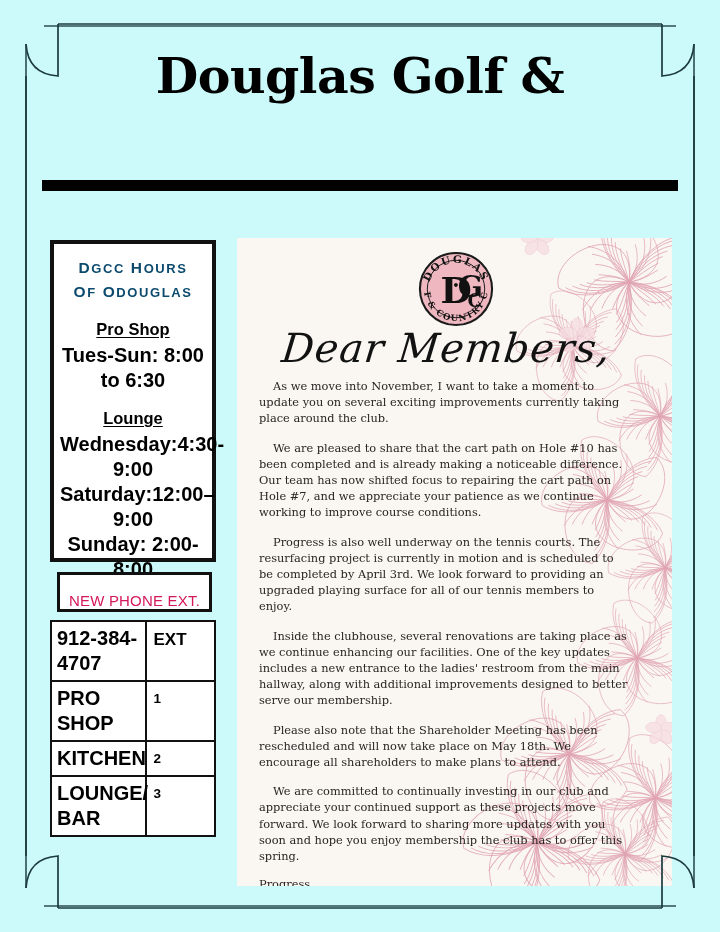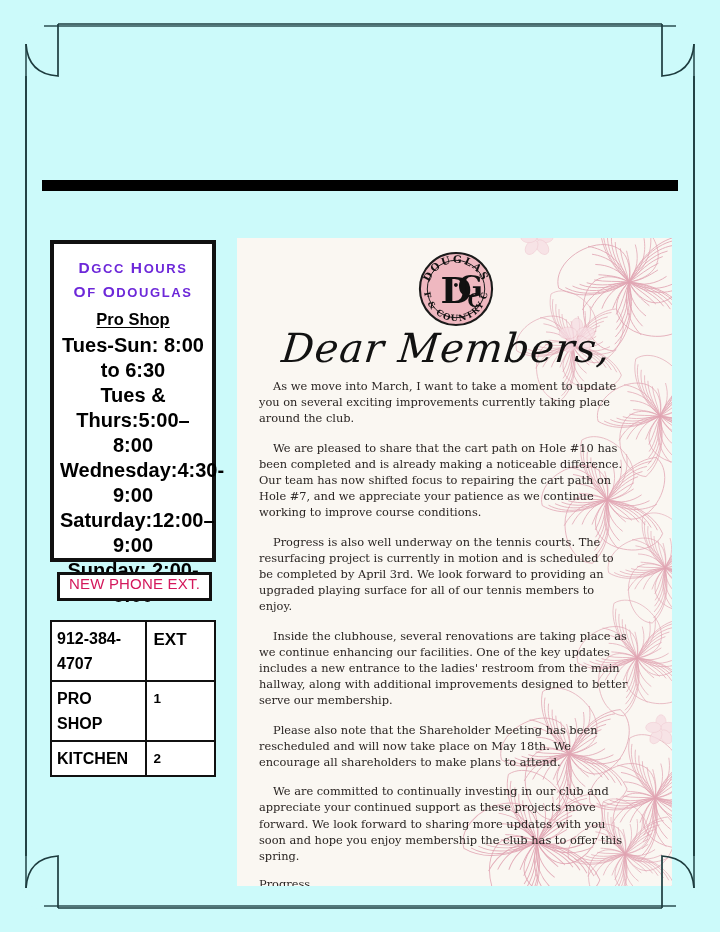--- a/index.html
+++ b/index.html
@@ -56,47 +56,47 @@
     background: #FFFFFF;
     border: 4px solid #111;
     padding: 12px 6px 8px 6px;
     text-align: center;
   }
   .hours-title {
     font-weight: 700;
     font-size: 15.5px;
     line-height: 23px;
     letter-spacing: 1.6px;
-    color: #6d28d9;
+    color: #0c4a6e;
   }
   .hours-title .small-caps { font-size: 13px; }
   .hours-section {
     font-weight: 700;
     font-size: 16.5px;
     line-height: 27px;
     text-decoration: underline;
     text-underline-offset: 2px;
     color: #000;
-    margin-top: 2px;
+    margin-top: 12px;
   }
   .hours-line {
     font-weight: 700;
     font-size: 20px;
     line-height: 25px;
     color: #000;
   }
 
   #phone-banner {
     position: absolute;
     left: 57px; top: 572px;
-    width: 155px; height: 29px;
+    width: 155px; height: 40px;
     background: #FFFFFF;
     border: 3px solid #111;
     display: flex;
-    align-items: flex-start;
+    align-items: flex-end;
     justify-content: center;
   }
   #phone-banner-label {
     color: #D4185C;
     font-size: 15px;
     font-weight: 400;
     letter-spacing: 0.2px;
     white-space: nowrap;
   }
 
@@ -109,21 +109,21 @@
     table-layout: fixed;
   }
   #ext-table td {
     border: 2px solid #111;
     vertical-align: top;
     color: #000;
     font-weight: 700;
   }
   .ext-name {
     width: 92px;
-    font-size: 16px;
+    font-size: 20px;
     line-height: 25px;
     padding: 4px 4px 4px 5px;
   }
   .ext-num {
     width: 66px;
     font-size: 13.5px;
     line-height: 22px;
     padding: 6px 4px 4px 6px;
   }
   .ext-num.head { font-size: 17px; font-weight: 700; line-height: 24px; }
@@ -207,31 +207,32 @@
   <path d="M 694,44 Q 692,74 662,76 L 662,24" fill="none" stroke="#1d3b3e" stroke-width="1.7"></path>
   <path d="M 26,888 Q 28,858 58,856 L 58,908" fill="none" stroke="#1d3b3e" stroke-width="1.7"></path>
   <path d="M 694,888 Q 692,858 662,856 L 662,908" fill="none" stroke="#1d3b3e" stroke-width="1.7"></path>
   <line x1="58" y1="24" x2="662" y2="24" stroke="#1d3b3e" stroke-width="1.7"></line>
   <line x1="58" y1="908" x2="662" y2="908" stroke="#1d3b3e" stroke-width="1.7"></line>
   <line x1="26" y1="76" x2="26" y2="856" stroke="#1d3b3e" stroke-width="1.7"></line>
   <line x1="694" y1="76" x2="694" y2="856" stroke="#1d3b3e" stroke-width="1.7"></line>
 </svg>
 
 <div id="header">
+  <div class="title-line">Douglas Golf &amp;</div>
 </div>
 <div id="title-rule"></div>
 
 <div id="hours-box">
   <div class="hours-title"><span>D</span><span class="small-caps">GCC</span> <span>H</span><span class="small-caps">OURS</span></div>
   <div class="hours-title"><span>O</span><span class="small-caps">F</span> <span>O</span><span class="small-caps">DOUGLAS</span></div>
 
   <div class="hours-section">Pro Shop</div>
   <div class="hours-line">Tues-Sun: 8:00 to 6:30</div>
 
-  <div class="hours-line">Tues &amp; Thurs:5:00–8:00</div>
+  <div class="hours-section">Lounge</div>
   <div class="hours-line">Wednesday:4:30-9:00</div>
   <div class="hours-line">Saturday:12:00–9:00</div>
   <div class="hours-line">Sunday: 2:00-8:00</div>
 </div>
 
 <div id="phone-banner">
   <span id="phone-banner-label">NEW PHONE EXT.</span>
 </div>
 
 <table id="ext-table">
@@ -240,20 +241,24 @@
       <td class="ext-name tall">912-384-4707</td>
       <td class="ext-num head">EXT</td>
     </tr>
     <tr>
       <td class="ext-name">PRO<br>SHOP</td>
       <td class="ext-num">1</td>
     </tr>
     <tr>
       <td class="ext-name">KITCHEN</td>
       <td class="ext-num">2</td>
+    </tr>
+    <tr>
+      <td class="ext-name tall">LOUNGE/<br>BAR</td>
+      <td class="ext-num">3</td>
     </tr>
   </tbody>
 </table>
 
 <div id="letter">
 
   <svg id="flowers" viewBox="0 0 435 648" xmlns="http://www.w3.org/2000/svg">
     <defs>
       <g id="petal-fan">
         <g stroke="#E0A3B1" stroke-width="0.7" fill="none" opacity="0.85">
@@ -347,21 +352,21 @@
     <g fill="#111" font-family="'DejaVu Serif', serif" font-weight="700">
       <text x="31" y="67" font-size="44" id="mono-d">D</text>
       <text x="52" y="60" font-size="36" id="mono-g">G</text>
       <text x="64" y="72" font-size="22" id="mono-c">C</text>
     </g>
   </svg>
 
   <div id="dear-members">Dear Members,</div>
 
   <div id="letter-body">
-    <p class="para">As we move into March, I want to take a moment to update you on several exciting improvements currently taking place around the club.</p>
+    <p class="para">As we move into November, I want to take a moment to update you on several exciting improvements currently taking place around the club.</p>
     <p class="para">We are pleased to share that the cart path on Hole #10 has been completed and is already making a noticeable difference. Our team has now shifted focus to repairing the cart path on Hole #7, and we appreciate your patience as we continue working to improve course conditions.</p>
     <p class="para">Progress is also well underway on the tennis courts. The resurfacing project is currently in motion and is scheduled to be completed by April 3rd. We look forward to providing an upgraded playing surface for all of our tennis members to enjoy.</p>
     <p class="para">Inside the clubhouse, several renovations are taking place as we continue enhancing our facilities. One of the key updates includes a new entrance to the ladies' restroom from the main hallway, along with additional improvements designed to better serve our membership.</p>
     <p class="para">Please also note that the Shareholder Meeting has been rescheduled and will now take place on May 18th. We encourage all shareholders to make plans to attend.</p>
     <p class="para">We are committed to continually investing in our club and appreciate your continued support as these projects move forward. We look forward to sharing more updates with you soon and hope you enjoy membership the club has to offer this spring.</p>
     <div class="signoff">Progress,</div>
 
   </div>
 </div>
 

